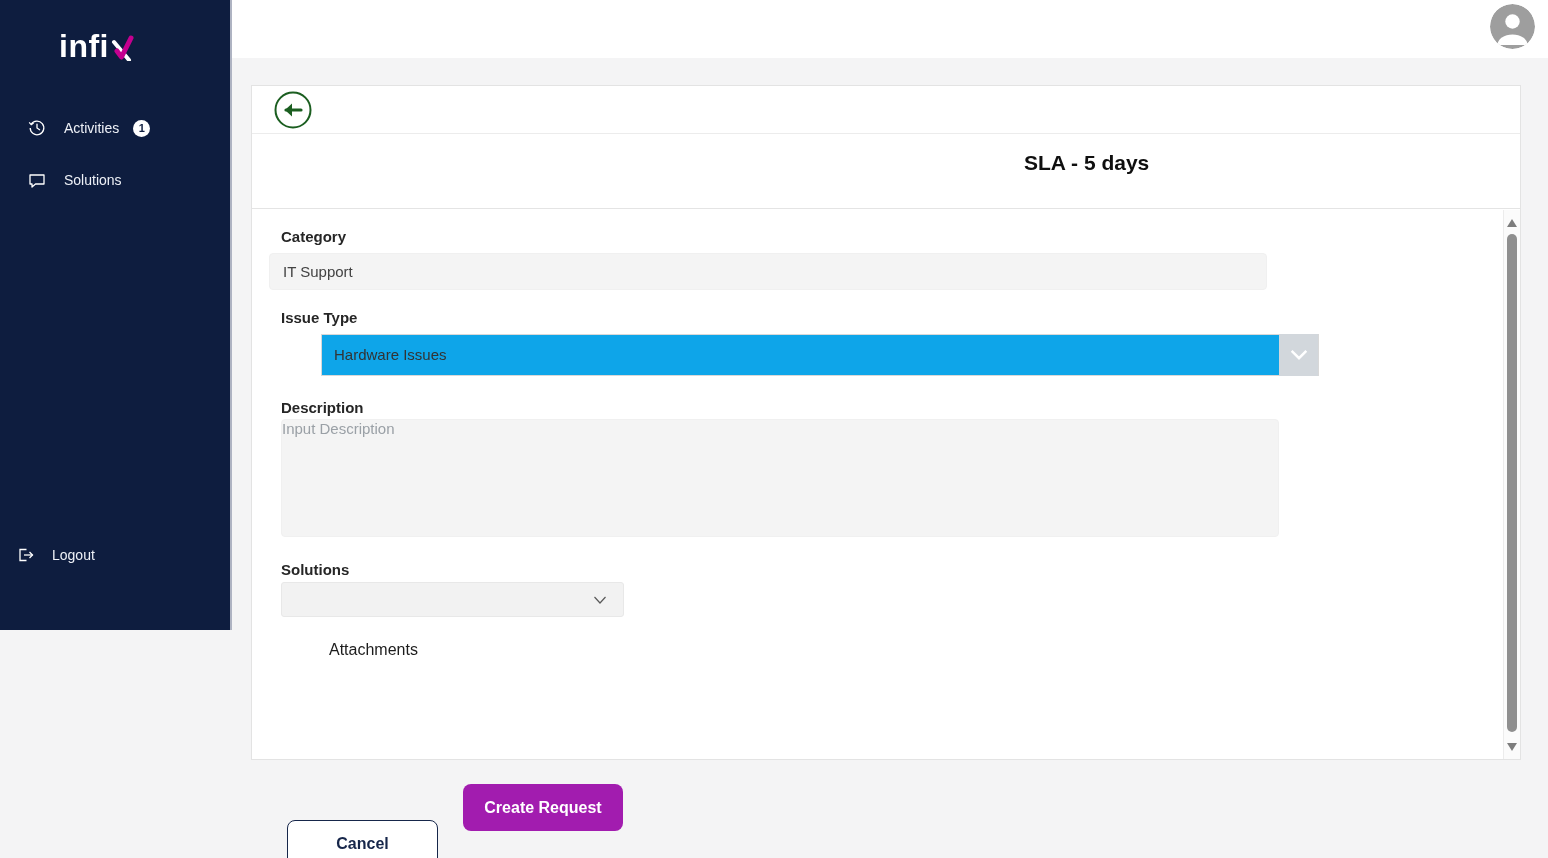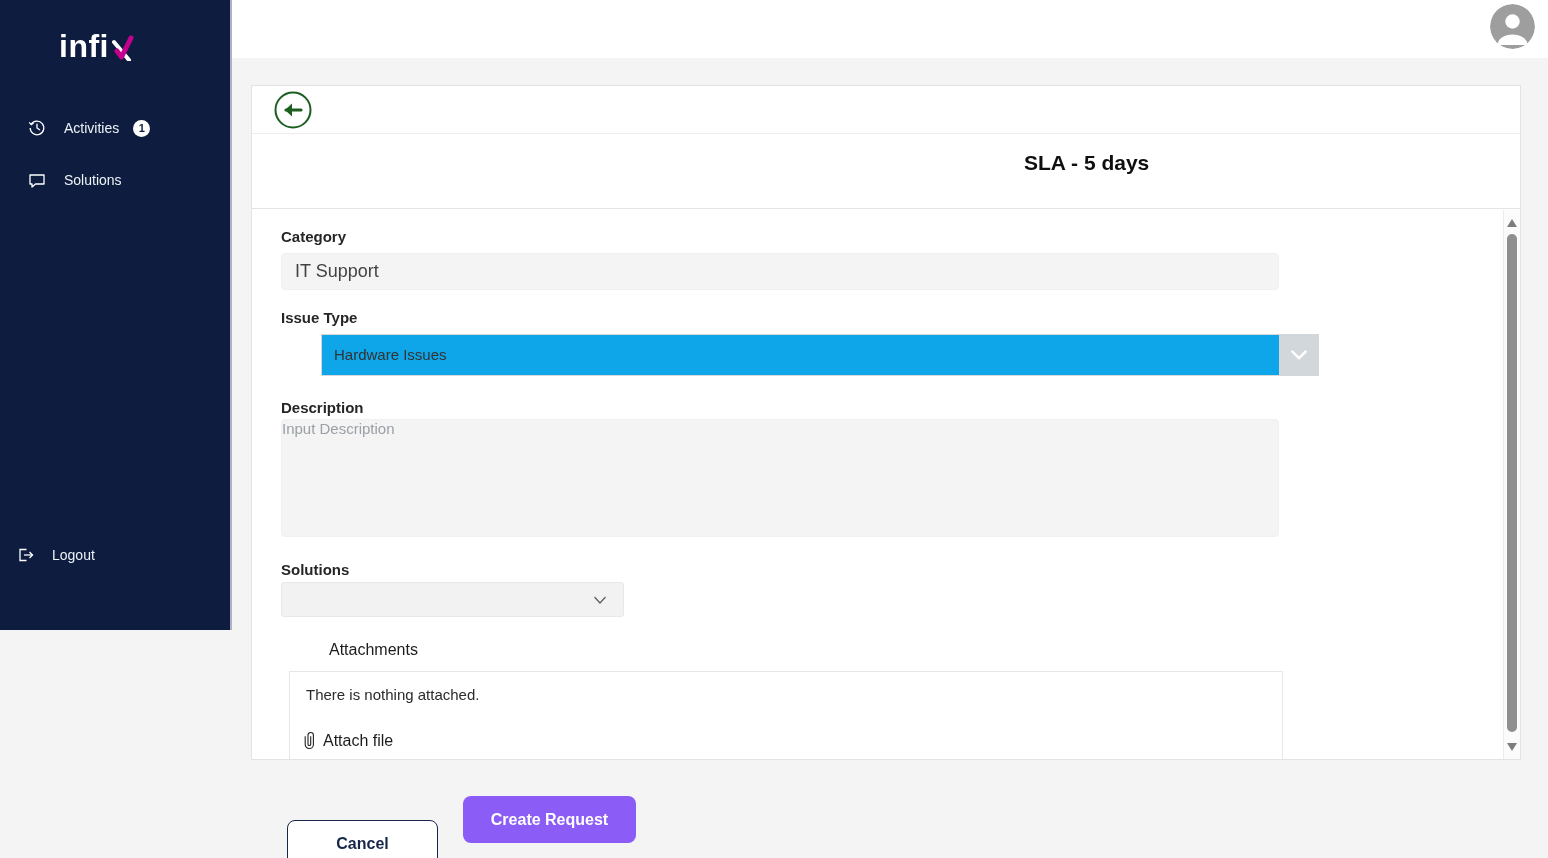--- a/index.html
+++ b/index.html
@@ -32,21 +32,21 @@
   .card-backbar { position:relative; height:48px; border-bottom:1px solid #ececec; }
   .back-btn { position:absolute; left:21px; top:4px; width:40px; height:40px; border:none; background:transparent; padding:0; cursor:pointer; }
   .card-titlebar { position:relative; height:75px; border-bottom:1px solid #e4e4e4; }
   .page-title { position:absolute; left:25px; top:17px; font-size:21px; font-weight:bold; color:#0f0f0f; }
   .sla-text { position:absolute; left:772px; top:17px; font-size:21px; font-weight:bold; color:#0f0f0f; }
 
   .card-body { position:absolute; top:124px; left:0; right:0; bottom:0; overflow:hidden; }
 
   .fld-label { position:absolute; left:29px; font-size:15px; font-weight:600; color:#262626; }
   .lbl-category { top:18px; }
-  .inp-category { position:absolute; left:29px; top:43px; width:998px; height:37px; background:#f4f4f4; border:1px solid #f0f0f0; border-radius:4px; padding:0 13px; font-size:18px; color:#424242; font-family:inherit; }
+  .inp-category { position:absolute; left:17px; top:43px; width:998px; height:37px; background:#f4f4f4; border:1px solid #f0f0f0; border-radius:4px; padding:0 13px; font-size:15px; color:#424242; font-family:inherit; }
   .lbl-issue { top:99px; }
   .sel-issue { position:absolute; left:29px; top:124px; width:998px; height:42px; background:#0ea5e9; border:1px solid #d8d8d8; cursor:pointer;margin-left:40px; }
   .sel-issue-value { line-height:40px; padding-left:12px; font-size:15px; color:#333; }
   .sel-issue-btn { position:absolute; right:0; top:-1px; bottom:-1px; width:39px; background:#d2d7dc; display:flex; align-items:center; justify-content:center; }
   .lbl-desc { top:189px; }
   .txt-desc { position:absolute; left:29px; top:209px; width:998px; height:118px; background:#f4f4f4; border:1px solid #f0f0f0; border-radius:4px; font-size:15px; color:#424242; font-family:inherit; resize:none; }
   .txt-desc::placeholder { color:#9aa0a6; opacity:1; }
   .lbl-priority { top:351px; }
   .sel-priority { position:absolute; left:29px; top:372px; width:343px; height:35px; background:#f2f2f2; border:1px solid #e8e8e8; border-radius:3px; cursor:pointer; }
   .sel-priority-chevron { position:absolute; right:15px; top:10px; }
@@ -56,21 +56,21 @@
   .attach-action { position:absolute; left:13px; top:59px; display:flex; align-items:center; gap:7px; cursor:pointer; font-size:16px; color:#1c1c1c; }
 
   
   .scrollbar { position:absolute; right:0; top:0; bottom:0; width:17px; background:#fbfbfb; border-left:1px solid #ececec; }
   .sb-up { position:absolute; top:9px; left:3px; width:0; height:0; border-left:5px solid transparent; border-right:5px solid transparent; border-bottom:8px solid #7d7d7d; cursor:pointer; }
   .sb-thumb { position:absolute; top:24px; left:3px; width:10px; height:498px; background:#8f8f8f; border-radius:6px; cursor:pointer; }
   .sb-down { position:absolute; bottom:8px; left:3px; width:0; height:0; border-left:5px solid transparent; border-right:5px solid transparent; border-top:8px solid #7d7d7d; cursor:pointer; }
 
   
   .btn-cancel { position:absolute; left:287px; top:784px; width:151px; height:47px; background:#ffffff; border:1.5px solid #16264a; border-radius:8px; color:#16264a; font-size:16px; font-weight:bold; font-family:inherit; cursor:pointer;margin-top:36px; }
-  .btn-create { position:absolute; left:463px; top:784px; width:173px; height:47px; background:#8b5cf6; border:none; border-radius:8px; color:#ffffff; font-size:16px; font-weight:bold; font-family:inherit; cursor:pointer;margin-top:12px; }
+  .btn-create { position:absolute; left:463px; top:784px; width:160px; height:47px; background:#a21caf; border:none; border-radius:8px; color:#ffffff; font-size:16px; font-weight:bold; font-family:inherit; cursor:pointer; }
 </style>
 </head>
 <body>
 
 <div class="topbar">
   <div class="avatar">
     <svg width="45" height="45" viewBox="0 0 45 45">
       <circle cx="22.5" cy="22.5" r="22.5" fill="#9e9e9e"></circle>
       <circle cx="22.5" cy="17.5" r="7.2" fill="#ffffff"></circle>
       <path d="M7.5 41 a15 10.5 0 0 1 30 0 z" fill="#ffffff"></path>
@@ -161,29 +161,20 @@
     <label class="fld-label lbl-priority">Solutions</label>
     <div class="sel-priority">
       <span class="sel-priority-chevron">
         <svg width="16" height="14" viewBox="0 0 16 14" fill="none">
           <path d="M2.5 4 l5.5 6 5.5-6" stroke="#5a5a5a" stroke-width="1.2"></path>
         </svg>
       </span>
     </div>
 
     <div class="lbl-attachments">Attachments</div>
-    <div class="attach-box">
-      <div class="attach-empty">There is nothing attached.</div>
-      <div class="attach-action">
-        <svg width="13" height="19" viewBox="0 0 13 19" fill="none" stroke="#222222" stroke-width="1.1">
-          <path d="M2.2 5.2 v8.2 a4.1 4.1 0 0 0 8.2 0 V4.2 a2.7 2.7 0 0 0 -5.4 0 v9 a1.35 1.35 0 0 0 2.7 0 V5.2"></path>
-        </svg>
-        <span>Attach file</span>
-      </div>
-    </div>
 
     <div class="scrollbar">
       <div class="sb-up"></div>
       <div class="sb-thumb"></div>
       <div class="sb-down"></div>
     </div>
 
   </div>
 </section>
 

